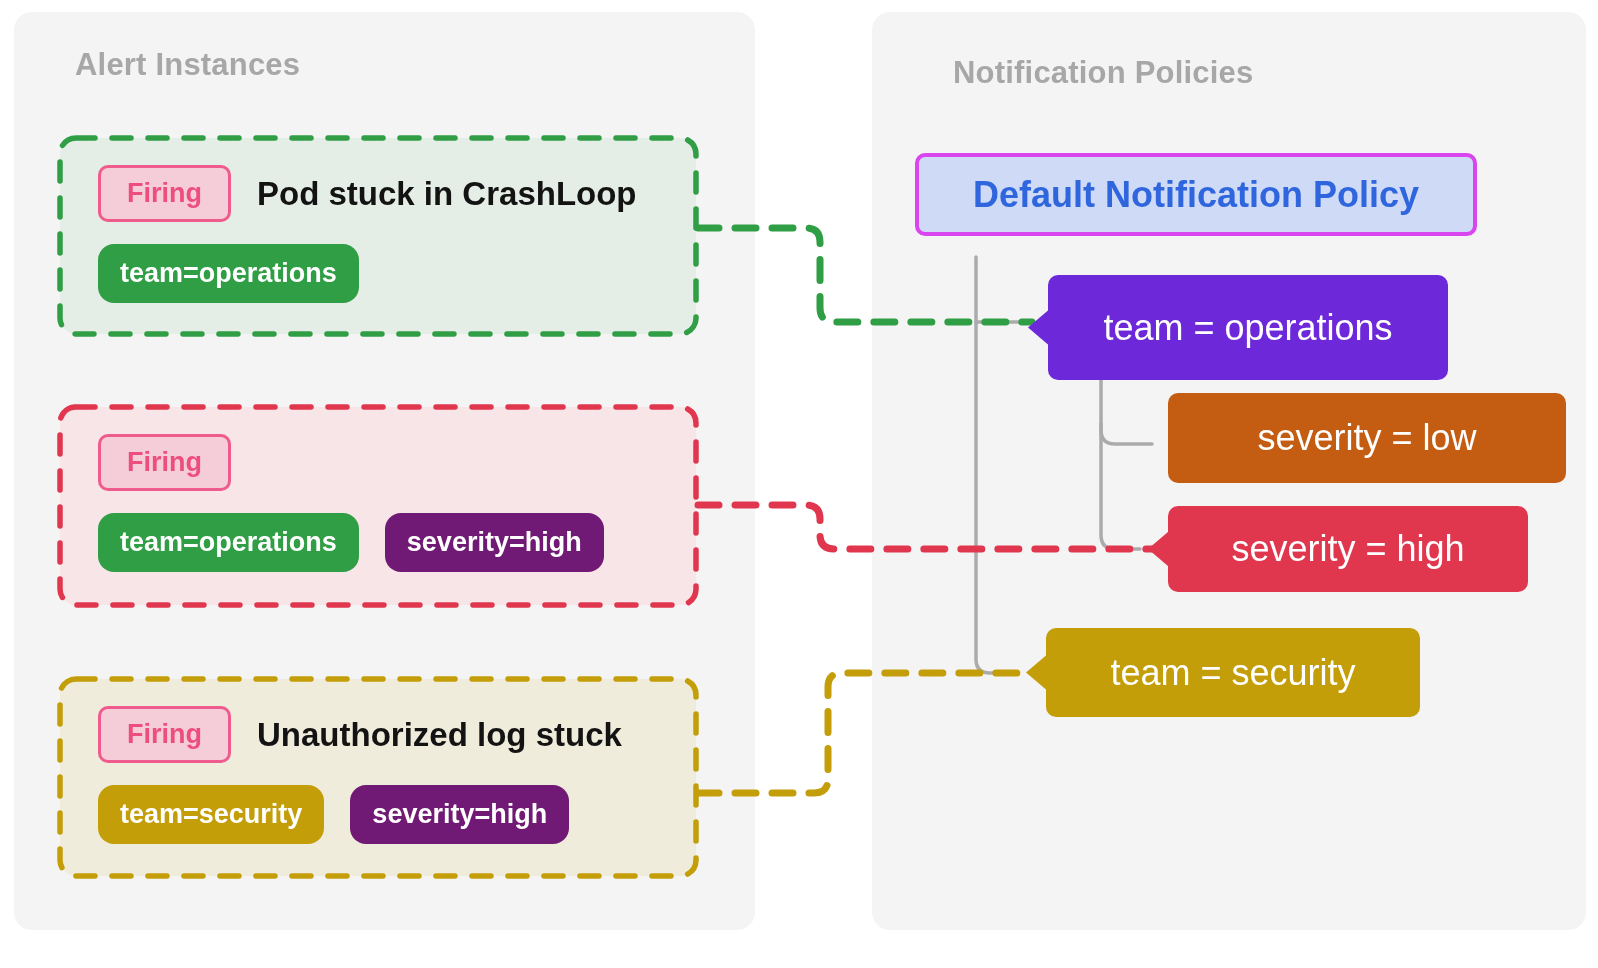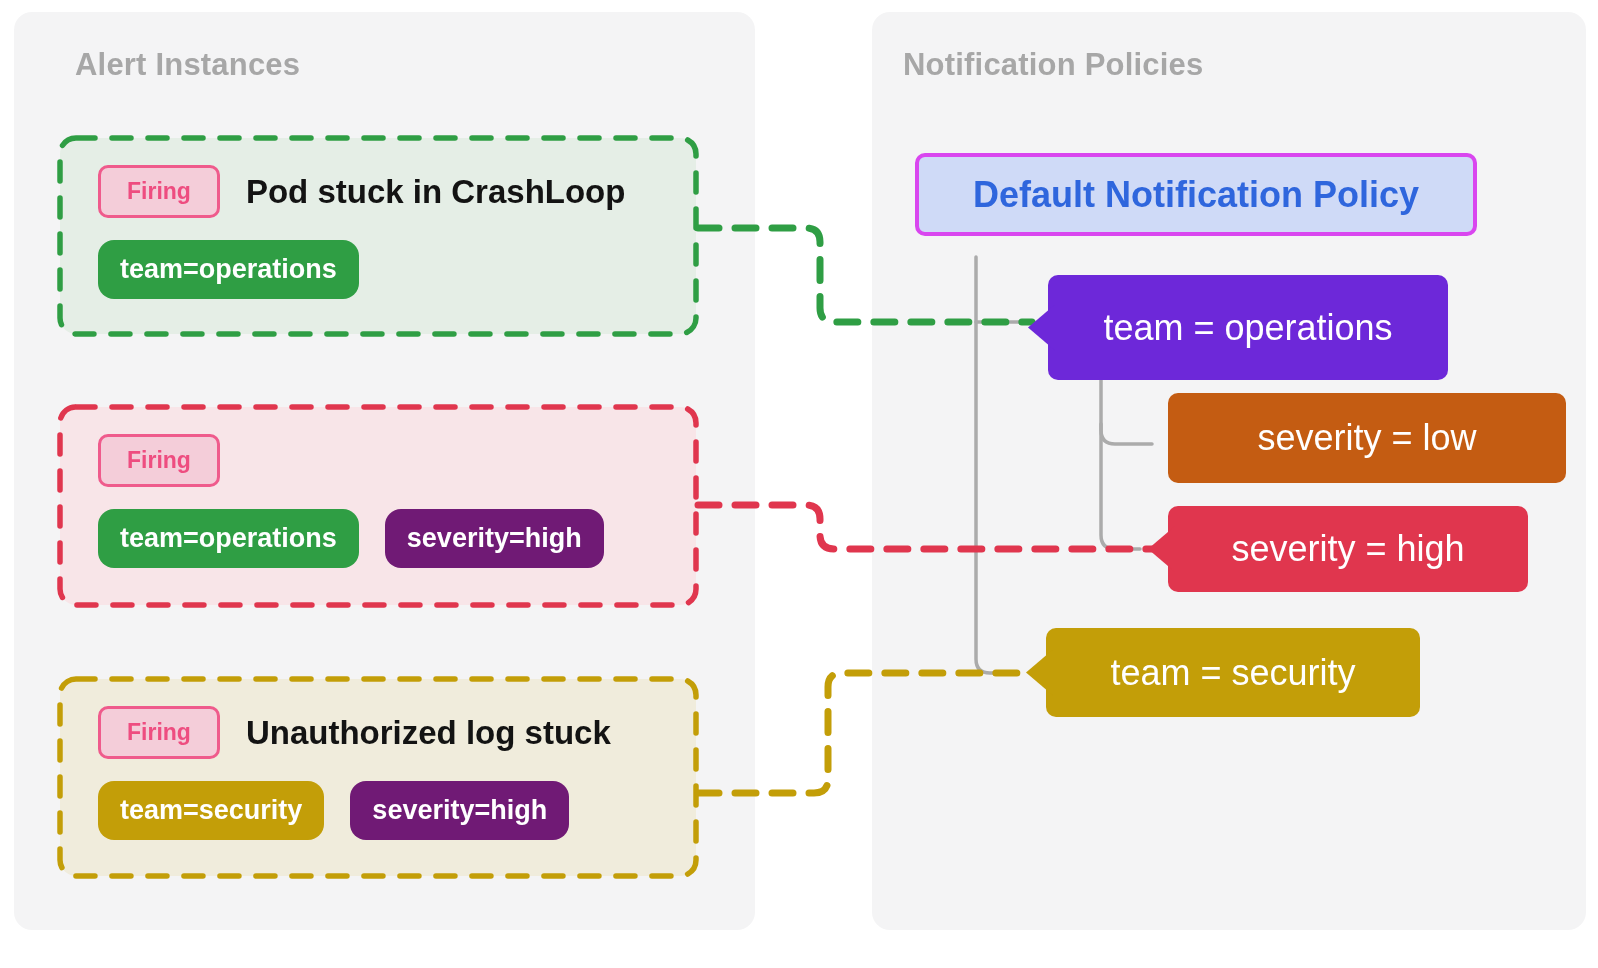--- a/index.html
+++ b/index.html
@@ -5,33 +5,33 @@
   html,body{margin:0;padding:0;background:#ffffff;}
   body{font-family:"Liberation Sans", sans-serif;}
   #page{position:relative;width:1598px;height:968px;background:#ffffff;overflow:hidden;}
 
   .panel{position:absolute;top:12px;height:918px;background:#f4f4f5;border-radius:18px;}
   #left-panel{left:14px;width:741px;}
   #right-panel{left:872px;width:714px;}
 
   .panel-title{position:absolute;top:47px;font-size:31px;font-weight:700;color:#a7a7a7;letter-spacing:.2px;}
   #left-title{left:75px;}
-  #right-title{left:903px;}
+  #right-title{left:953px;margin-top:8px;}
 
   
   .card{position:absolute;left:60px;width:636px;border-radius:16px;box-sizing:border-box;
         padding:27px 0 0 38px;display:flex;flex-direction:column;gap:22px;}
   #card-1{top:138px;height:196px;background:#e5eee6;}
   #card-2{top:407px;height:198px;background:#f8e5e8;}
   #card-3{top:679px;height:197px;background:#f0ecdc;}
 
   .card-row{display:flex;align-items:center;gap:26px;}
   .firing-badge{display:inline-flex;align-items:center;justify-content:center;
         padding:10px 26px;border:3px solid #ef5b8c;border-radius:10px;
-        background:#f4cdd9;color:#ee4d80;font-size:23px;font-weight:700;}
+        background:#f4cdd9;color:#ee4d80;font-size:27px;font-weight:700;}
   .card-title{font-size:33px;font-weight:700;color:#131313;}
   .chip{display:inline-flex;align-items:center;padding:14px 22px;border-radius:16px;
         color:#ffffff;font-size:27px;font-weight:700;}
   .chip.green{background:#2f9e44;}
   .chip.red{background:#701a75;}
   .chip.gold{background:#c39e08;}
 
   
   #policy-box{position:absolute;left:915px;top:153px;width:562px;height:83px;
         display:flex;align-items:center;justify-content:center;box-sizing:border-box;

